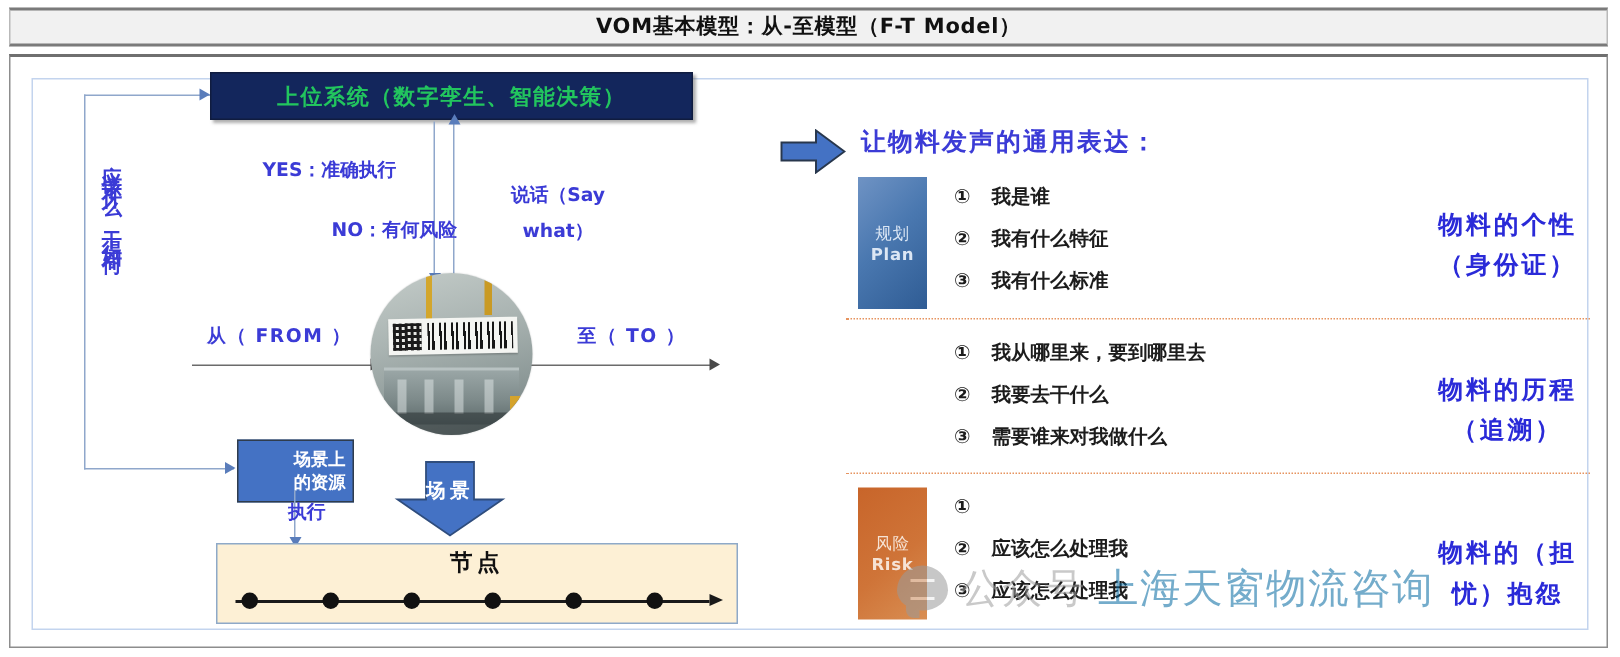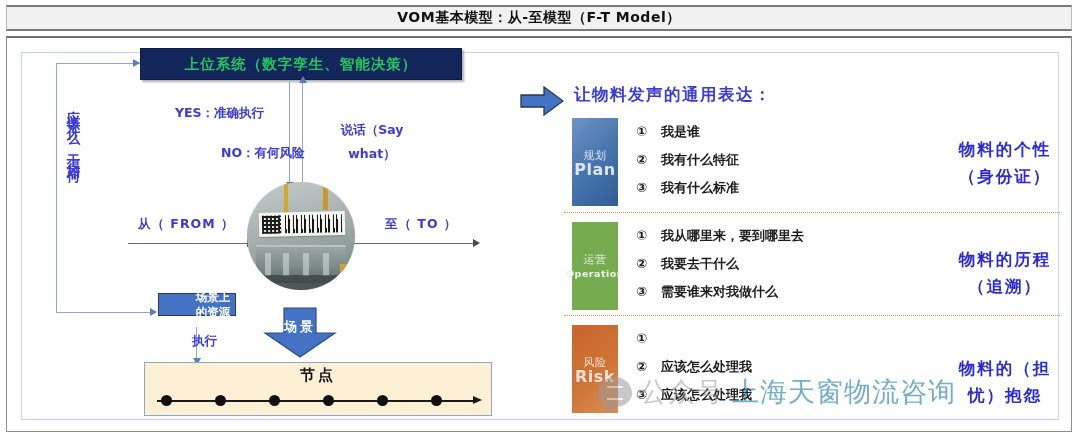--- a/index.html
+++ b/index.html
@@ -100,21 +100,21 @@
       repeating-linear-gradient(90deg,#1b1b1b 0 2px,transparent 2px 4px),
       repeating-linear-gradient(0deg,#1b1b1b 0 2px,transparent 2px 4px);
     background-color:#e9eae6;
   }
   .photo .yel1{position:absolute;left:34%;top:0;width:4px;height:30%;background:#d3a62c;}
   .photo .yel2{position:absolute;left:70%;top:0;width:5px;height:26%;background:#c99a24;}
   .photo .yel3{position:absolute;left:86%;top:76%;width:7px;height:9%;background:#d5a32b;}
   .photo .dark{position:absolute;left:0;top:86%;width:100%;height:14%;background:rgba(40,48,50,.55);}
 
   .resbox{
-    position:absolute;left:158px;top:293px;width:78px;height:23px;
+    position:absolute;left:158px;top:293px;width:78px;height:42px;
     background:#4472c4;
     border:1.5px solid #2f3c4d;
     box-sizing:border-box;
     display:flex;align-items:center;justify-content:center;padding-left:32px;
   }
   .resbox .t{color:#fff;font-size:11.5px;font-weight:bold;line-height:15px;text-align:center;}
 
   .nodebox{
     position:absolute;left:144px;top:362px;width:348px;height:54px;
     background:#fdf0d5;
@@ -165,21 +165,21 @@
     position:absolute;left:52px;width:496px;height:0;
     border-top:1.6px dotted #e6935f;
   }
   .row{position:absolute;left:52px;width:510px;height:96px;}
   .chip{
     position:absolute;left:8px;top:4px;width:46px;height:88px;
     display:flex;flex-direction:column;align-items:center;justify-content:center;
     box-sizing:border-box;
   }
   .chip .cn{font-size:11px;font-weight:normal;line-height:14px;letter-spacing:.5px;}
-  .chip .en{font-size:16px;font-weight:bold;line-height:13px;letter-spacing:.5px;}
+  .chip .en{font-size:11px;font-weight:bold;line-height:13px;letter-spacing:.5px;}
   .chip.plan{background:linear-gradient(135deg,#6f93c4 0%,#4a78b0 45%,#2f5c94 100%);color:#dbe6f4;}
   .chip.oper{background:#77ab4f;color:#eef5e6;}
   .chip.risk{background:linear-gradient(140deg,#c8652a 0%,#cf7438 55%,#d98e52 100%);color:#f6e3d5;}
   .items{position:absolute;left:72px;top:4px;width:250px;}
   .item{
     display:flex;align-items:baseline;gap:9px;
     font-size:13px;font-weight:bold;color:#1c1c1c;
     line-height:28px;white-space:nowrap;
   }
   .item .num{font-size:13px;color:#1c1c1c;width:16px;flex:none;}
@@ -329,24 +329,20 @@
       </div>
       <div class="sidelabel" style="top:22px;">
         <div>物料的个性</div>
         <div>（身份证）</div>
       </div>
     </div>
 
     <div class="rowsep" style="top:140px;"></div>
 
     <div class="row" style="top:146px;">
-      <div class="chip oper">
-        <span class="cn">运营</span>
-        <span class="en" style="font-size:9.5px;">Operation</span>
-      </div>
       <div class="items" style="width:272px;">
         <div class="item">
           <span class="num">①</span>
           <span>我从哪里来，要到哪里去</span>
         </div>
         <div class="item">
           <span class="num">②</span>
           <span>我要去干什么</span>
         </div>
         <div class="item">

